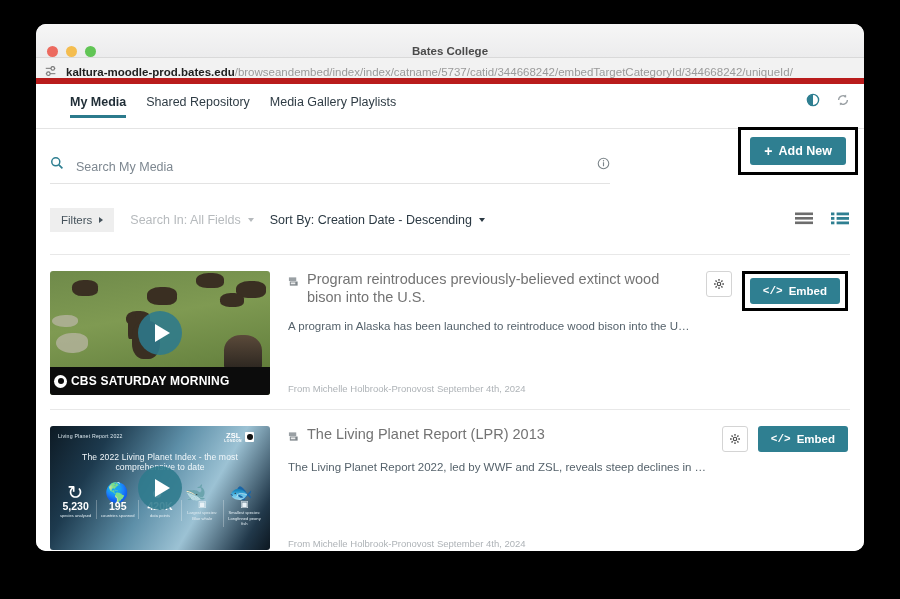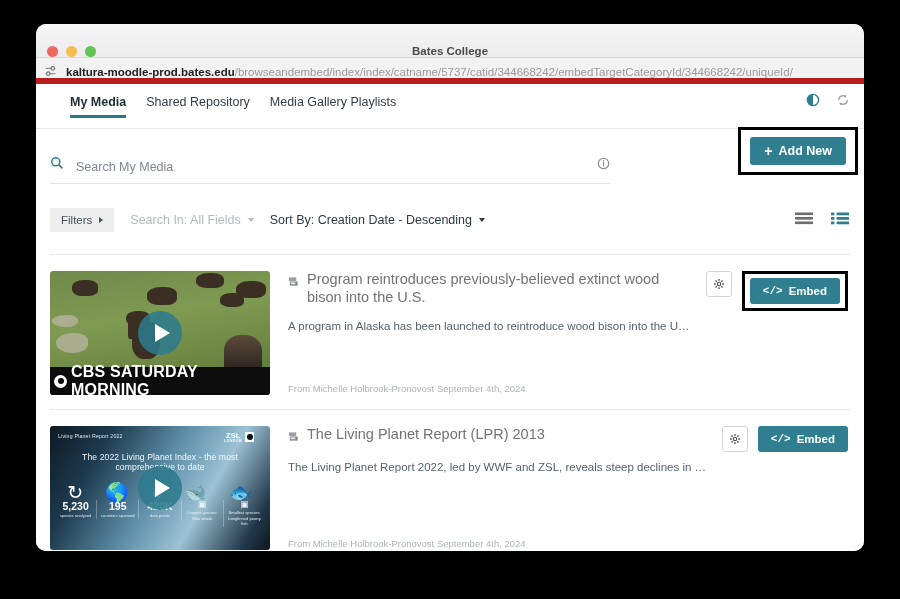--- a/index.html
+++ b/index.html
@@ -290,21 +290,21 @@
   .cbs-eye::after {
     content: "";
     position: absolute;
     left: 3.5px; top: 3.5px;
     width: 6px; height: 6px;
     border-radius: 50%;
     background: #0c0c0c;
   }
   .cbs-text {
     color: #fff;
-    font-size: 16px;
+    font-size: 12px;
     font-weight: bold;
     letter-spacing: 0.2px;
     font-family: "Liberation Sans", sans-serif;
   }
   .rock {
     position: absolute;
     background: #b9b5a4;
     border-radius: 50% 40% 45% 50%;
     opacity: .75;
   }

